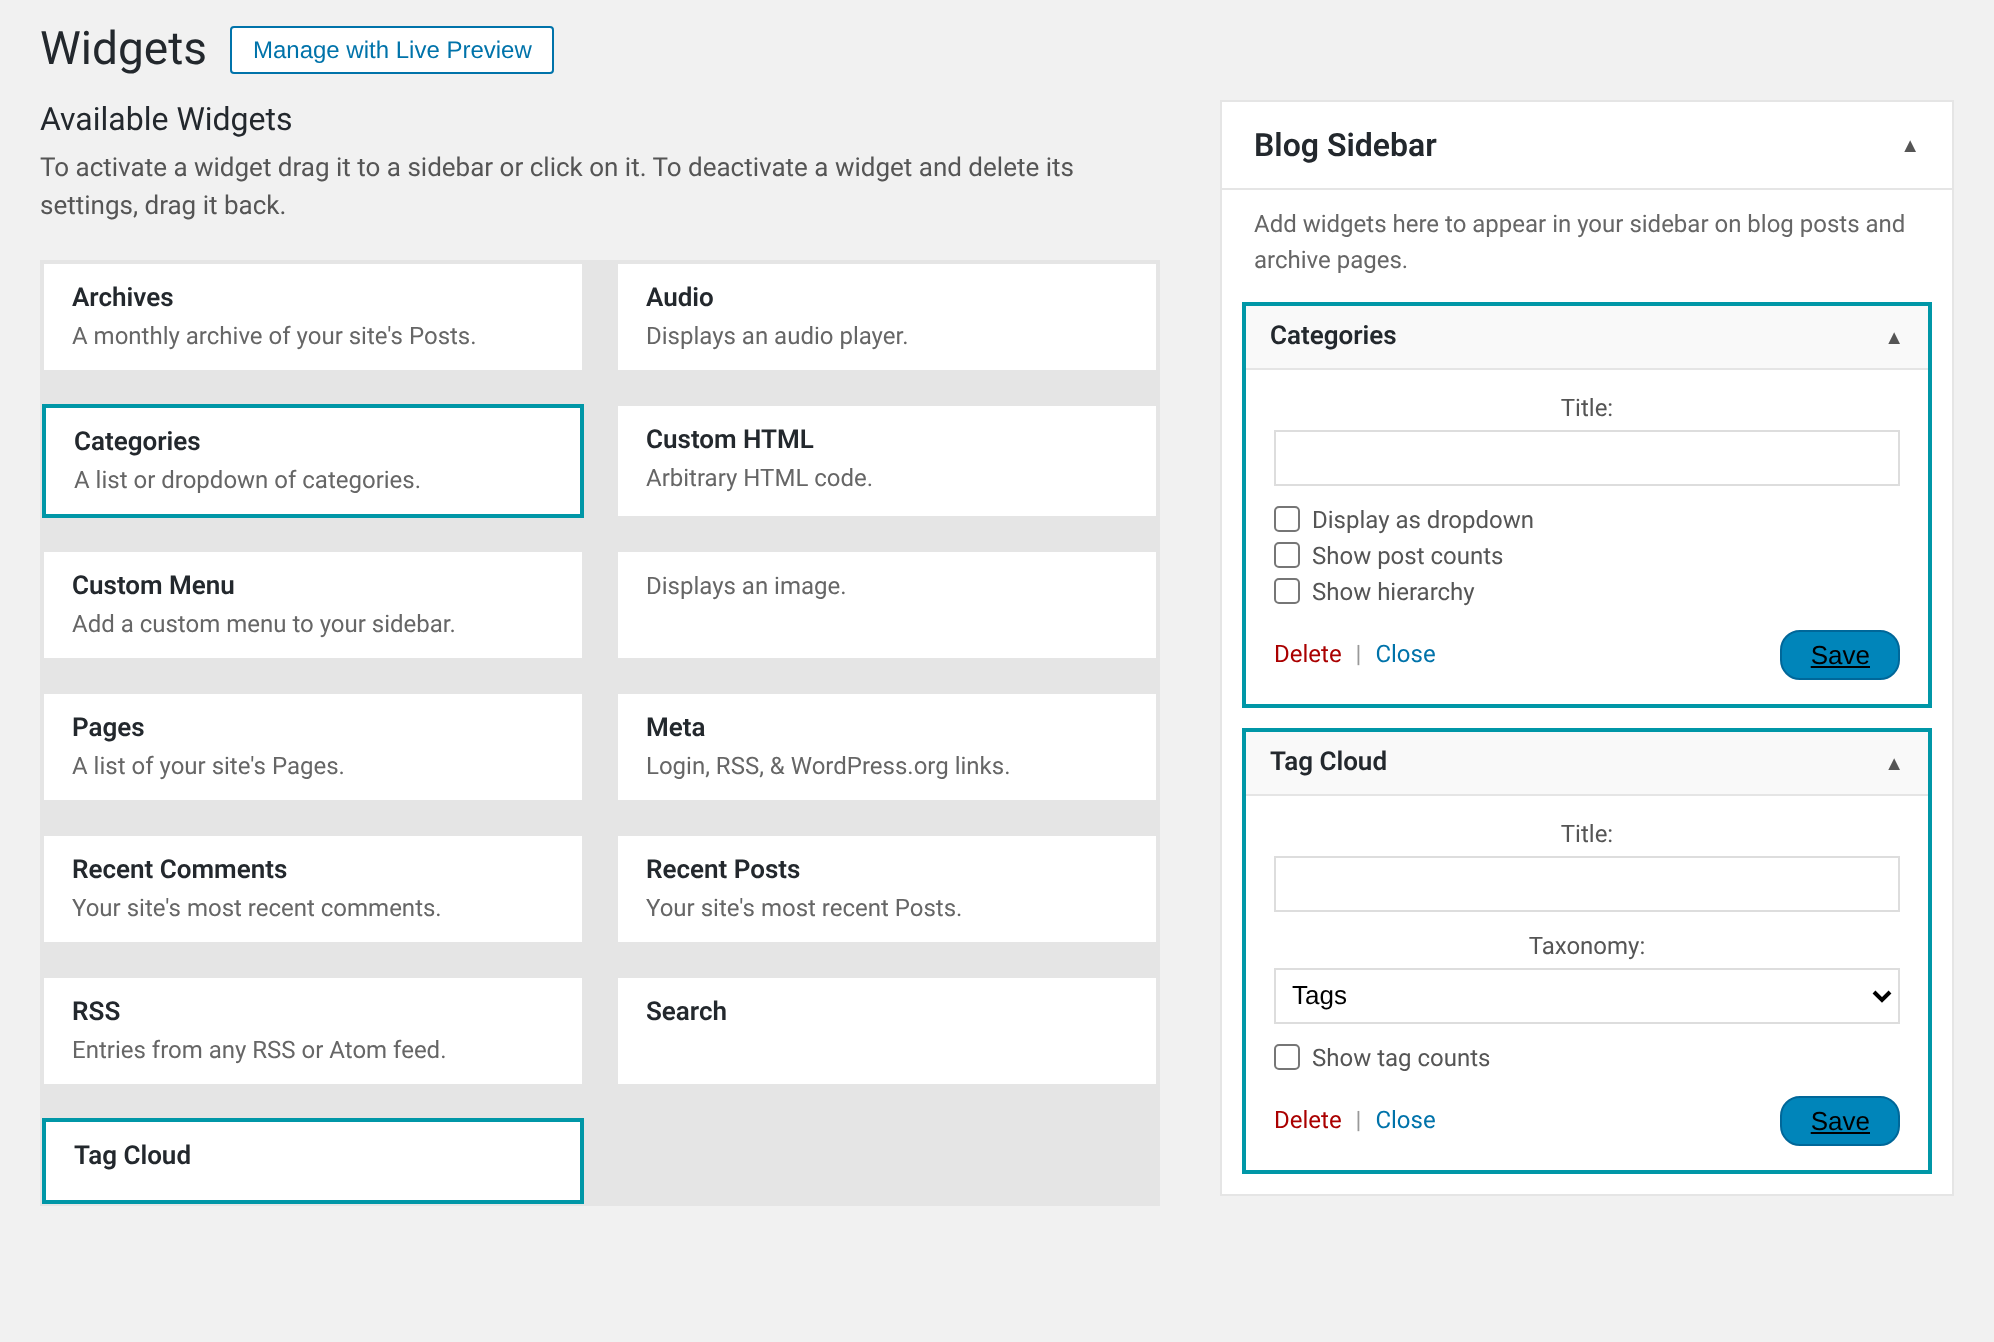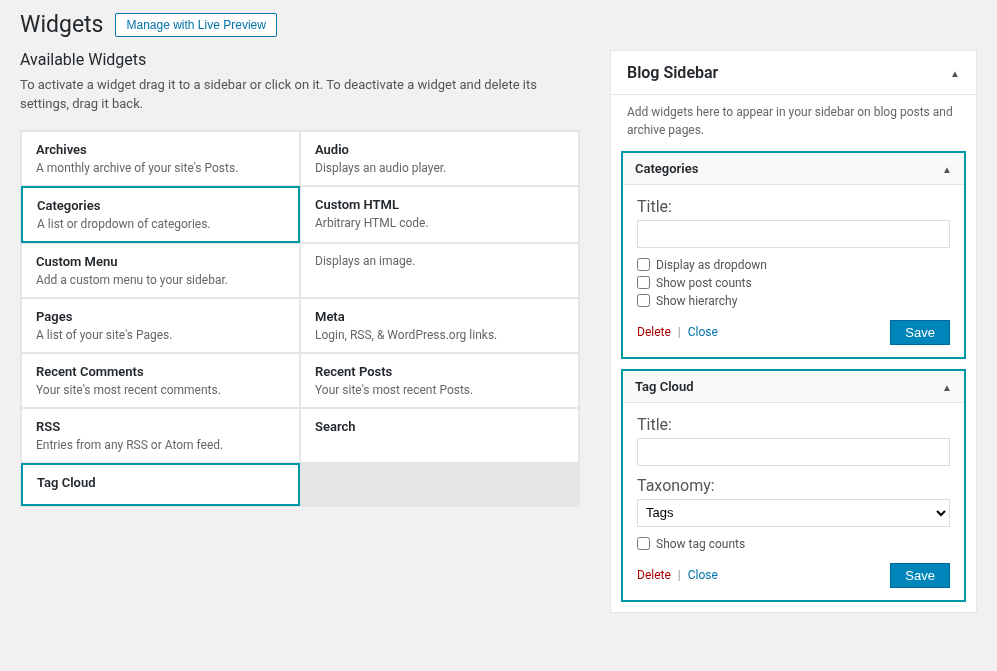--- a/index.html
+++ b/index.html
@@ -60,21 +60,21 @@
     .available-widgets-desc {
       font-size: 13px;
       color: #555;
       margin-bottom: 16px;
       line-height: 1.5;
     }
 
     .widgets-grid {
       display: grid;
       grid-template-columns: 1fr 1fr;
-      gap: 0;
+      gap: 16px;
       border: 1px solid #e5e5e5;
       background: #e5e5e5;
     }
     .widget-cell {
       background: #fff;
       padding: 10px 14px 10px 14px;
       border: 1px solid #e5e5e5;
       cursor: pointer;
     }
     .widget-cell.highlighted {
@@ -142,23 +142,24 @@
       color: #23282d;
     }
     .sidebar-widget-body {
       padding: 12px 14px;
     }
     .form-row {
       margin-bottom: 10px;
     }
     .form-label {
       display: block;
-      font-size: 16px;
+      font-size: 12px;
       color: #555;
       margin-bottom: 4px;
+      text-align: center;
     }
     .form-input {
       width: 100%;
       border: 1px solid #ddd;
       padding: 4px 6px;
       font-size: 13px;
       height: 28px;
       outline: none;
     }
     .checkbox-row {
@@ -190,25 +191,26 @@
     .widget-links .separator {
       color: #999;
       margin: 0 4px;
     }
     .widget-links .close-link {
       color: #0073aa;
     }
     .save-btn {
       background: #0085ba;
       border: 1px solid #006799;
-      color: #ffffff;
+      color: #000000;
       padding: 4px 14px;
       font-size: 13px;
       cursor: pointer;
-      border-radius: 0;
+      border-radius: 10px;
+      text-decoration: underline;
     }
 
     .select-field {
       width: 100%;
       height: 28px;
       border: 1px solid #ddd;
       font-size: 13px;
       padding: 2px 4px;
       background: #fff;
     }

